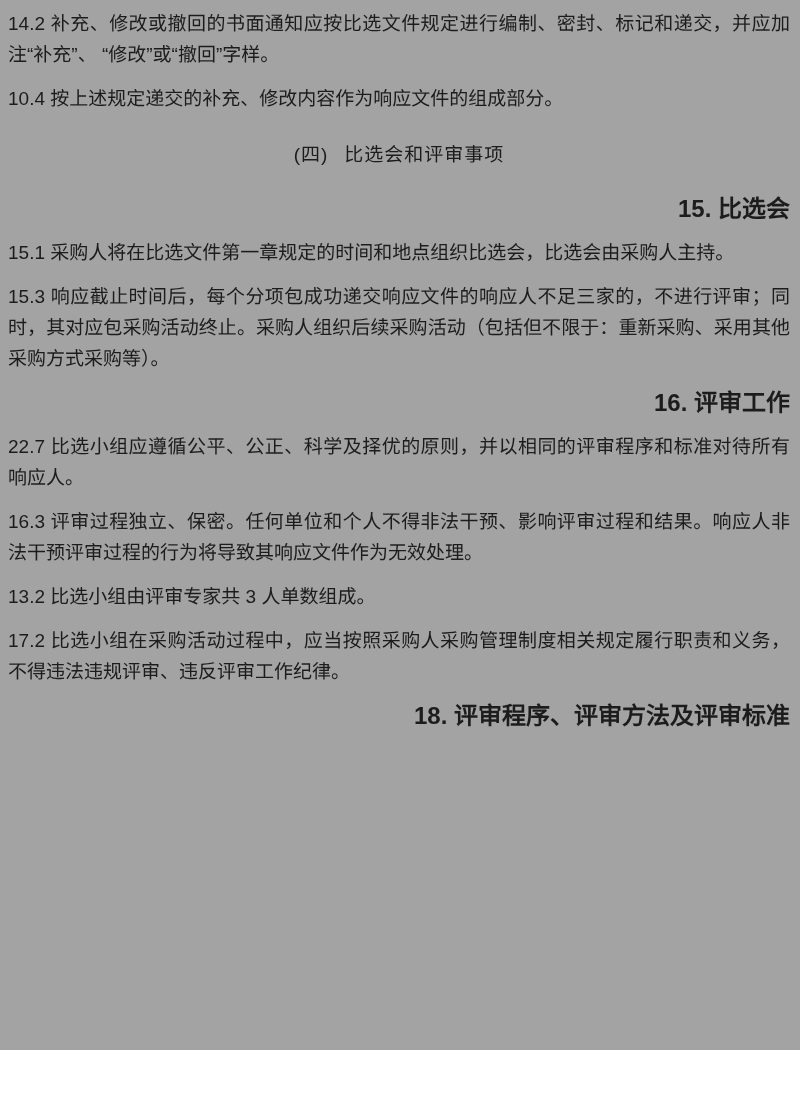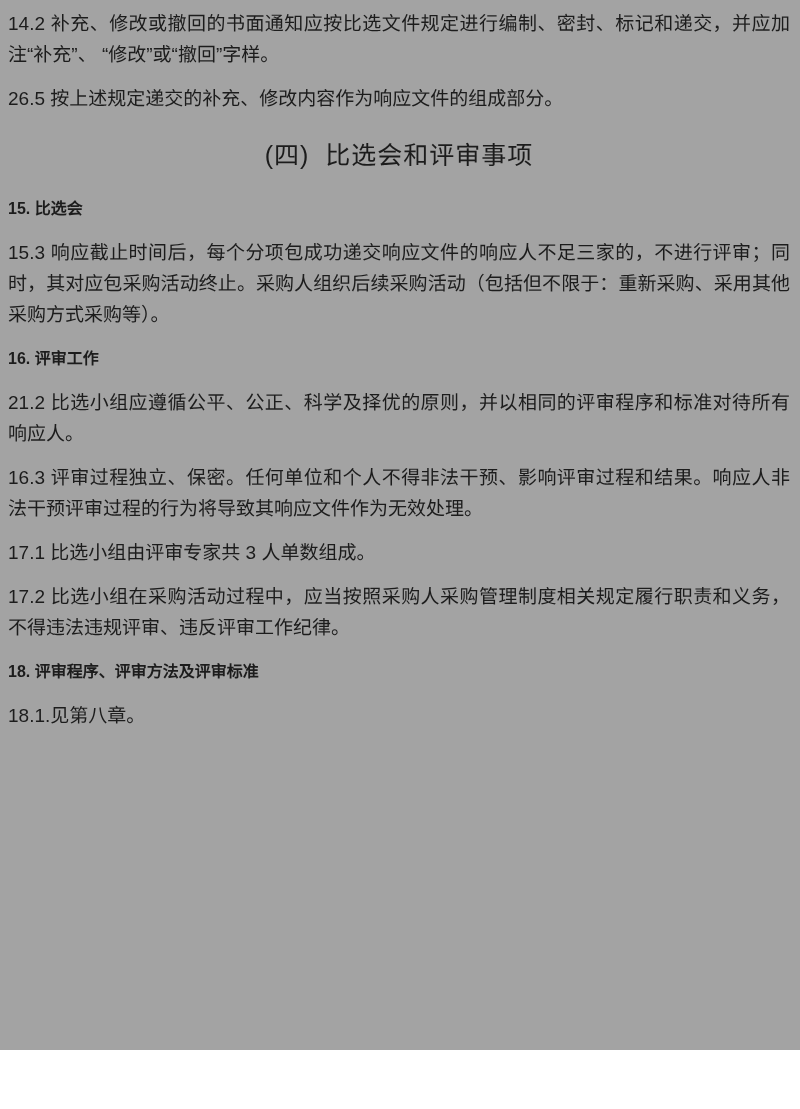--- a/index.html
+++ b/index.html
@@ -20,28 +20,28 @@
   }
   .para {
     font-size: 19px;
     line-height: 31px;
     margin: 0 0 13px 0;
     text-align: justify;
     font-weight: normal;
     word-break: break-all;
   }
   .subhead {
-    font-size: 16px;
+    font-size: 24px;
     line-height: 31px;
     margin: 0 0 13px 0;
     font-weight: bold;
-    text-align: left;
+    text-align: right;
   }
   .chapter {
-    font-size: 25px;
+    font-size: 19px;
     line-height: 40px;
     margin: 21px 0 18px 0;
     text-align: center;
     font-weight: normal;
     letter-spacing: 1px;
   }
   .chapter .ch-num {
     margin-right: 16px;
   }
   .footer {
@@ -55,37 +55,37 @@
     line-height: 22px;
     color: #222222;
   }
 </style>
 </head>
 <body>
 
 <div class="page">
 
   <p class="para">14.2 补充、修改或撤回的书面通知应按比选文件规定进行编制、密封、标记和递交，并应加注“补充”、 “修改”或“撤回”字样。</p>
-  <p class="para">26.5 按上述规定递交的补充、修改内容作为响应文件的组成部分。</p>
+  <p class="para">10.4 按上述规定递交的补充、修改内容作为响应文件的组成部分。</p>
 
   <h1 class="chapter">
     <span class="ch-num">(四)</span><span>比选会和评审事项</span>
   </h1>
 
   <h2 class="subhead">15. 比选会</h2>
+  <p class="para">15.1 采购人将在比选文件第一章规定的时间和地点组织比选会，比选会由采购人主持。</p>
   <p class="para">15.3 响应截止时间后，每个分项包成功递交响应文件的响应人不足三家的，不进行评审；同时，其对应包采购活动终止。采购人组织后续采购活动（包括但不限于：重新采购、采用其他采购方式采购等）。</p>
 
   <h2 class="subhead">16. 评审工作</h2>
-  <p class="para">21.2 比选小组应遵循公平、公正、科学及择优的原则，并以相同的评审程序和标准对待所有响应人。</p>
+  <p class="para">22.7 比选小组应遵循公平、公正、科学及择优的原则，并以相同的评审程序和标准对待所有响应人。</p>
   <p class="para">16.3 评审过程独立、保密。任何单位和个人不得非法干预、影响评审过程和结果。响应人非法干预评审过程的行为将导致其响应文件作为无效处理。</p>
 
-  <p class="para">17.1 比选小组由评审专家共 3 人单数组成。</p>
+  <p class="para">13.2 比选小组由评审专家共 3 人单数组成。</p>
   <p class="para">17.2 比选小组在采购活动过程中，应当按照采购人采购管理制度相关规定履行职责和义务，不得违法违规评审、违反评审工作纪律。</p>
 
   <h2 class="subhead">18. 评审程序、评审方法及评审标准</h2>
-  <p class="para">18.1.见第八章。</p>
 
   <div class="footer">
     <div>第 11 页 共 24</div>
     <div>页</div>
   </div>
 
 </div>
 
 </body></html>

